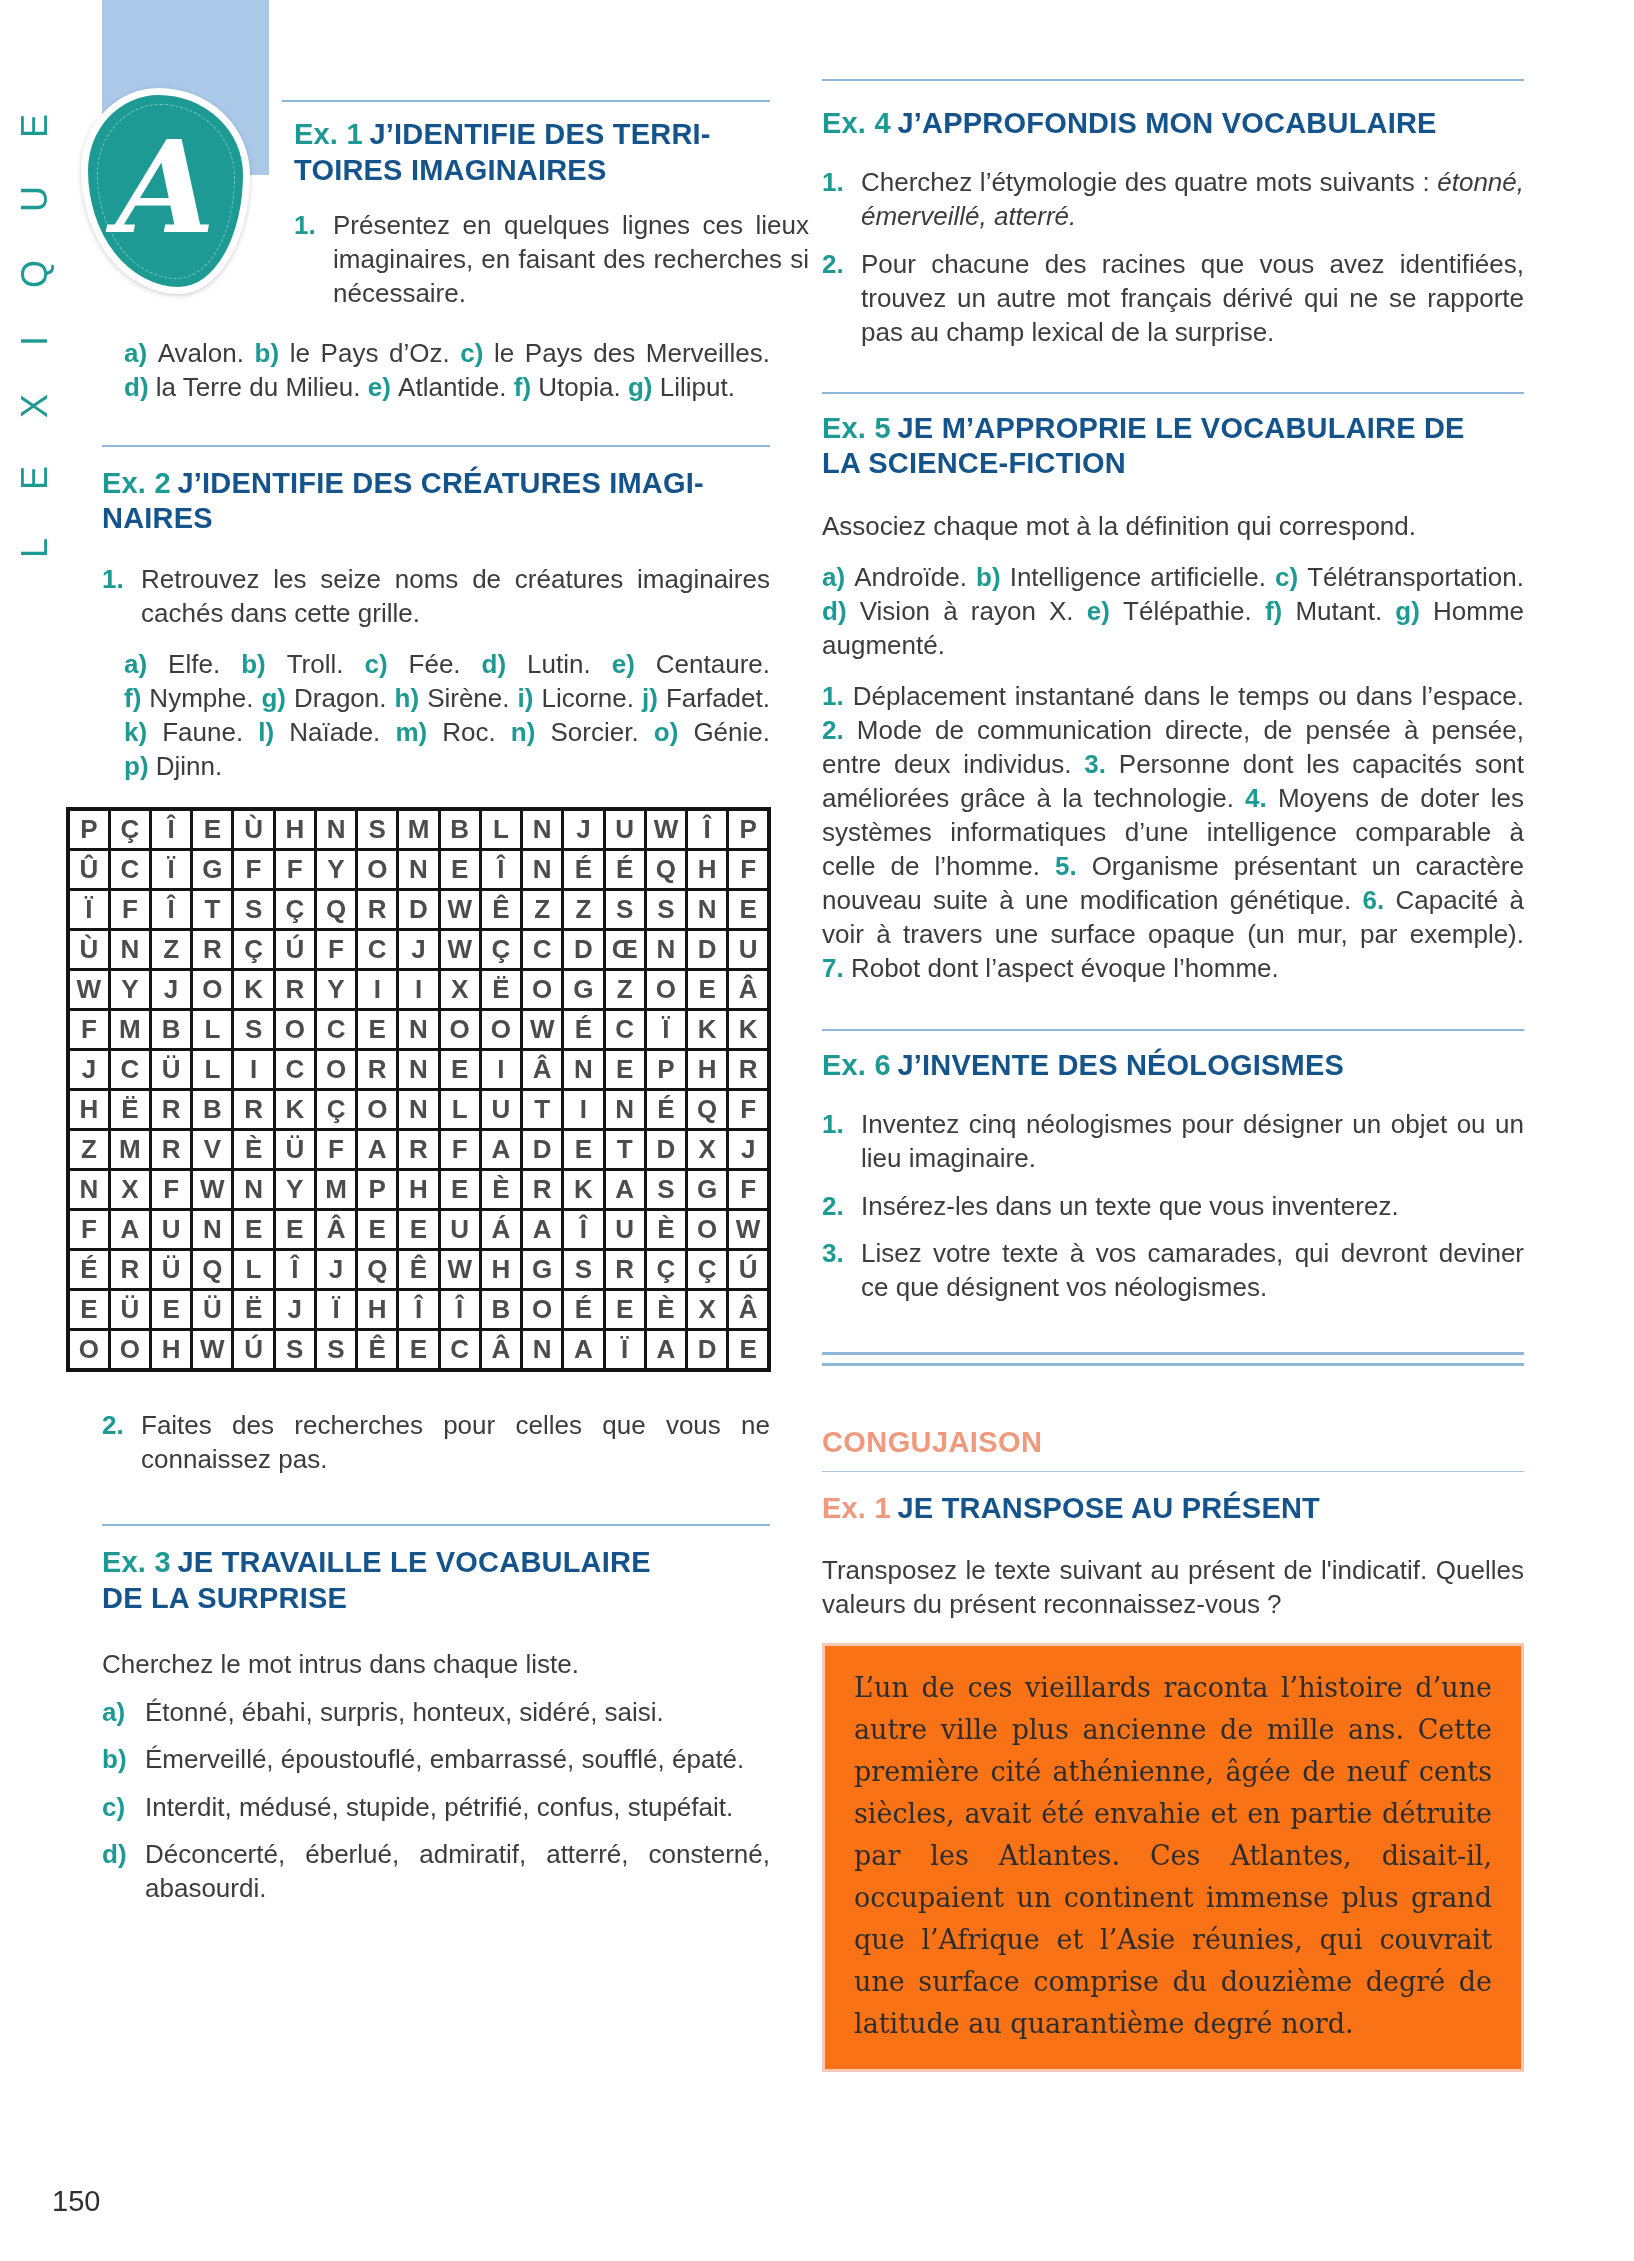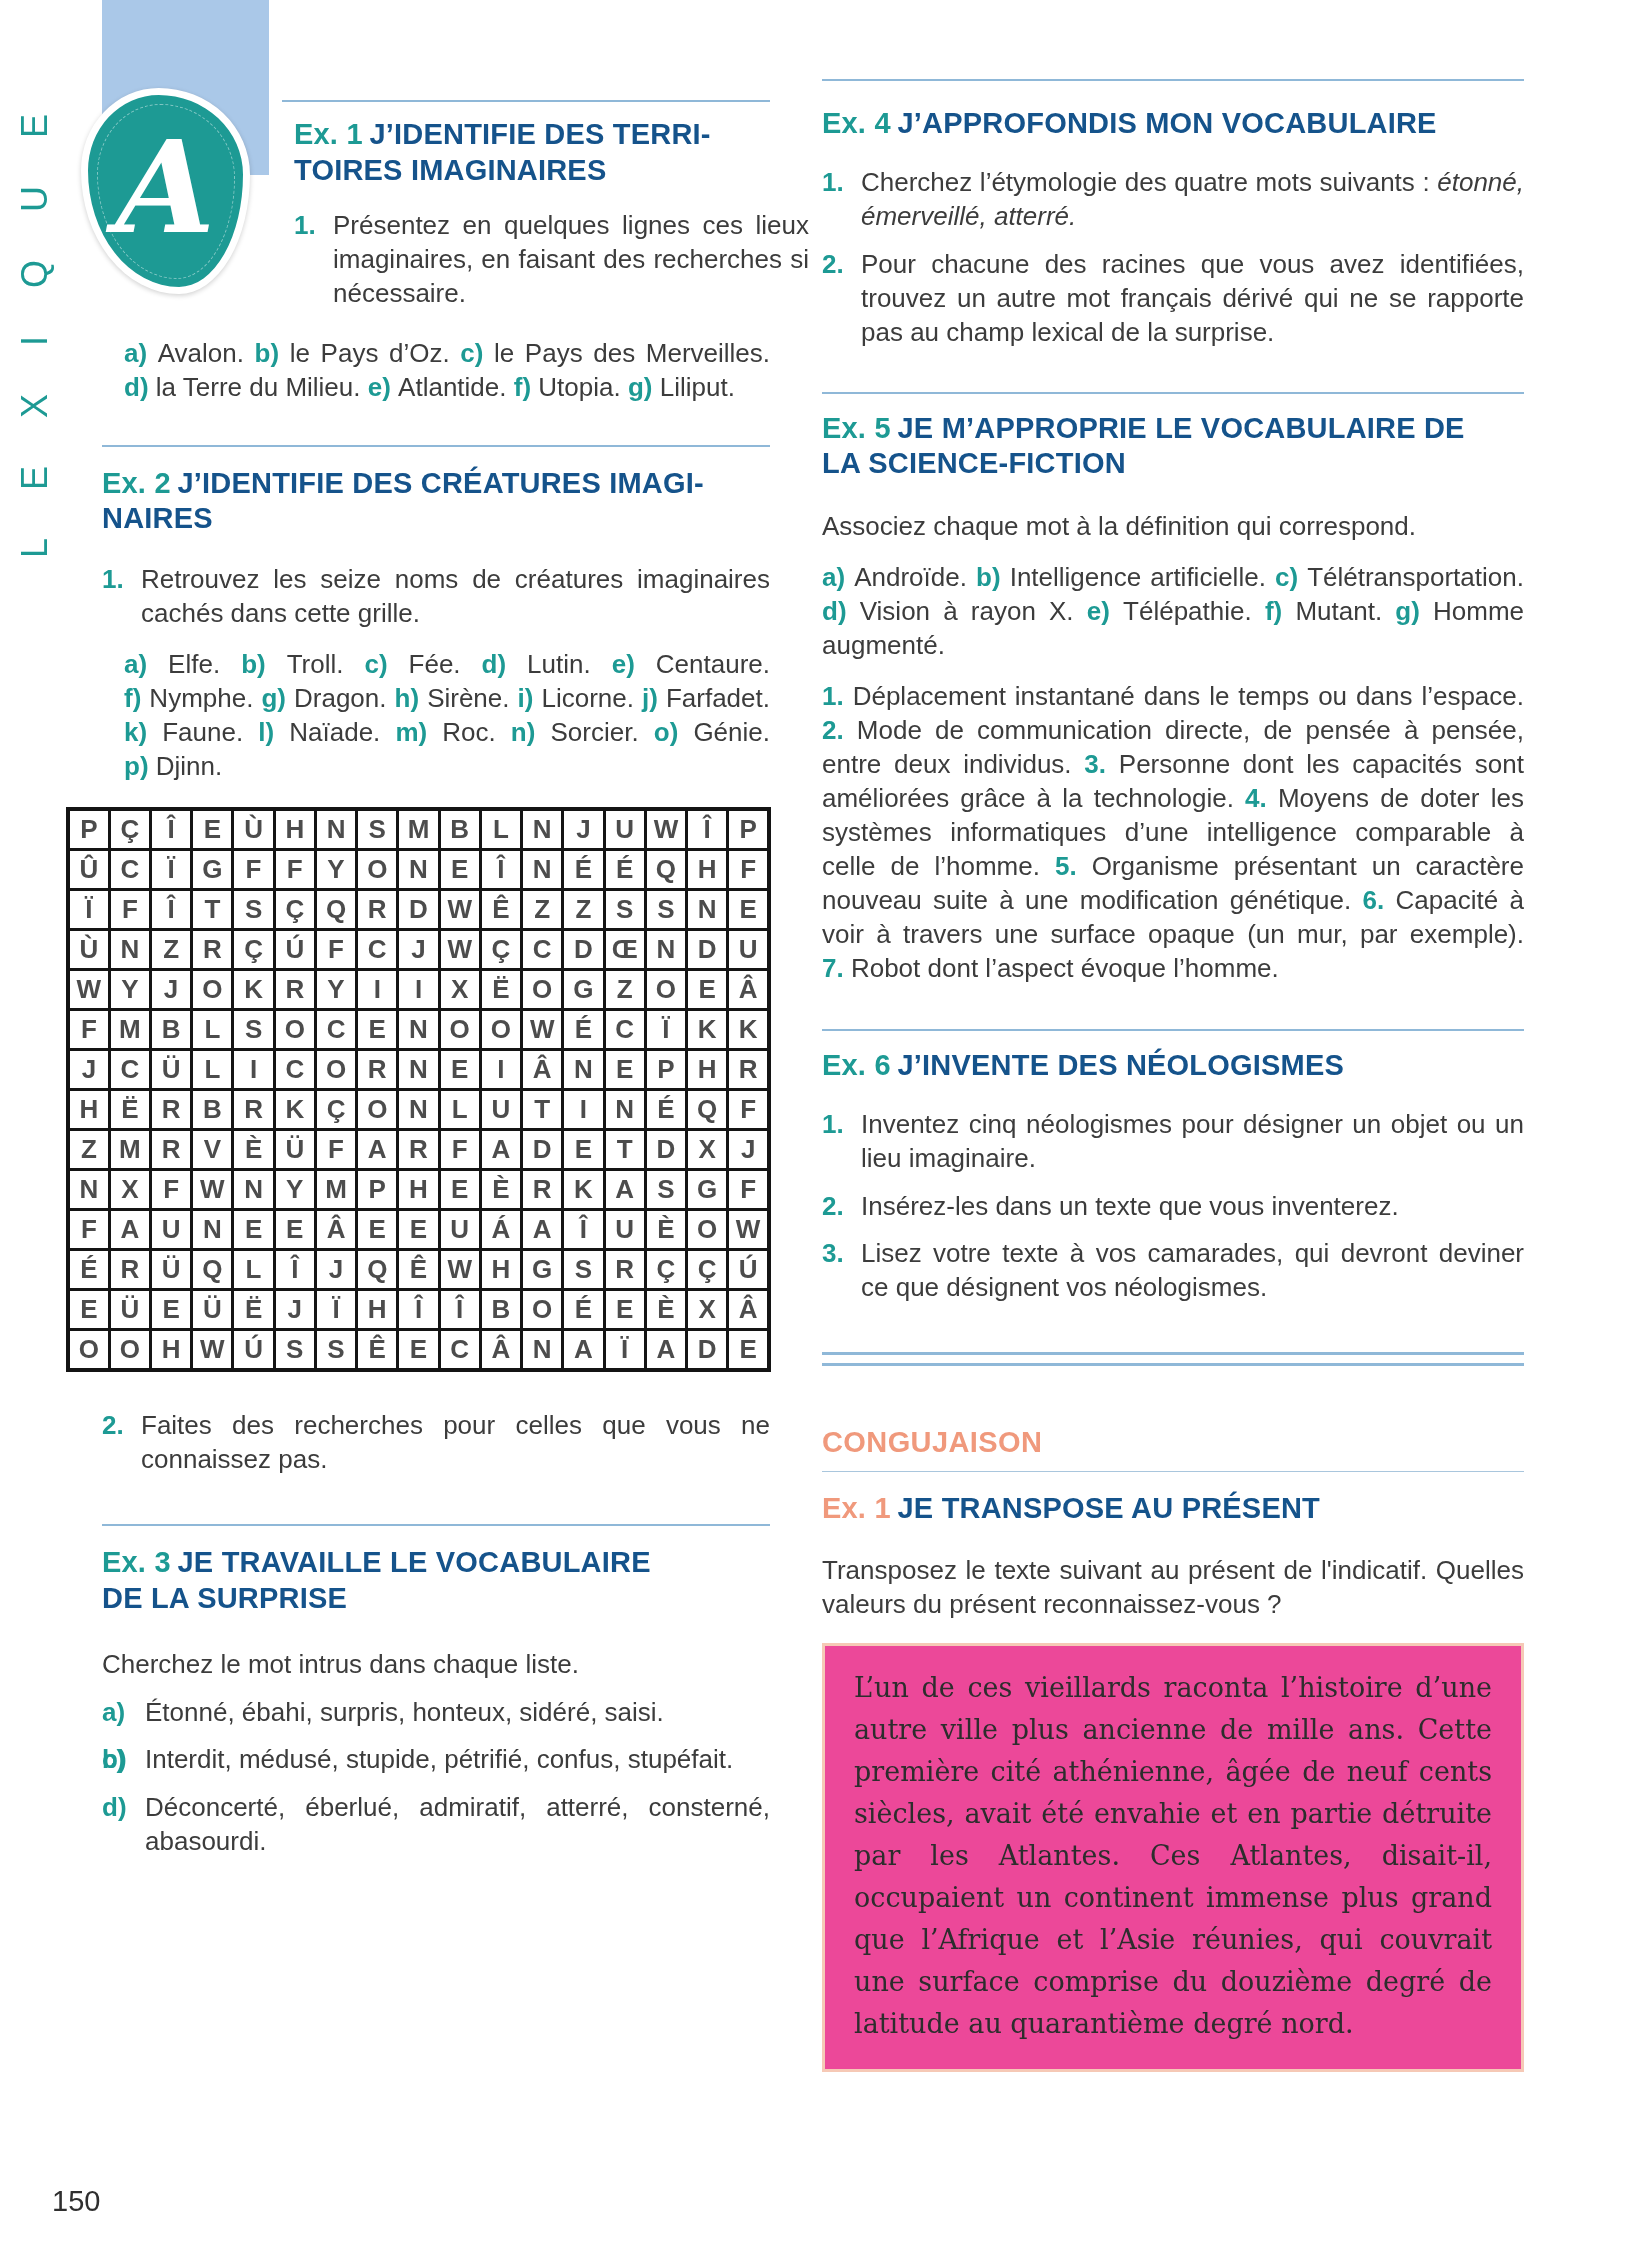--- a/index.html
+++ b/index.html
@@ -44,21 +44,21 @@
   .item.sm{padding-left:43px;}
   .plain{margin:0;}
 
   
   table.wgrid{border-collapse:collapse;table-layout:fixed;width:705px;background:#fff;
               border:4.3px solid var(--gridline,#141414);}
   table.wgrid td{border:3.4px solid var(--gridline,#141414);height:37px;text-align:center;vertical-align:middle;
               font-size:26px;font-weight:bold;color:#4c4c4c;padding:0;font-family:"Liberation Sans",sans-serif;}
 
   
-  .quote-box{border:3.4px solid var(--quoteborder,#f6c9b6);padding:20.4px 29px 24px 29px;background:#ec4899;}
+  .quote-box{border:3.4px solid var(--quoteborder,#f6c9b6);padding:20.4px 29px 24px 29px;background:#f97316;}
   .quote-box p{font-family:"DejaVu Serif","Liberation Serif",serif;font-size:27px;line-height:42px;
                color:#2d2d2d;text-align:justify;margin:0;}
 
   
   .mt-rule1L{margin-top:100px;margin-left:180px;width:488px;}
   .ex1h{margin:15.3px 0 0 192px;width:476px;}
   .ex1i1{margin:20.4px 0 0 192px;width:476px;}
   .places{margin:25.5px 0 0 22px;width:646px;}
   .q2{margin-top:22px;}
   .mtA{margin-top:41px;}
@@ -405,21 +405,21 @@
       <span class="exnum">Ex. 3</span><span>JE TRAVAILLE LE VOCABULAIRE</span>
       <div>DE LA SURPRISE</div>
     </div>
 
     <p class="plain mtF">Cherchez le mot intrus dans chaque liste.</p>
 
     <div class="item sm mtG">
       <span class="n mk">a)</span><span>Étonné, ébahi, surpris, honteux, sidéré, saisi.</span>
     </div>
     <div class="item sm mtG">
-      <span class="n mk">b)</span>
+      <span class="n mk">b)</span><span>Émerveillé, époustouflé, embarrassé, soufflé, épaté.</span>
     </div>
     <div class="item sm mtG">
       <span class="n mk">c)</span><span>Interdit, médusé, stupide, pétrifié, confus, stupéfait.</span>
     </div>
     <div class="item sm mtG">
       <span class="n mk">d)</span><span>Déconcerté, éberlué, admiratif, atterré, consterné, abasourdi.</span>
     </div>
 
   </div>
 

